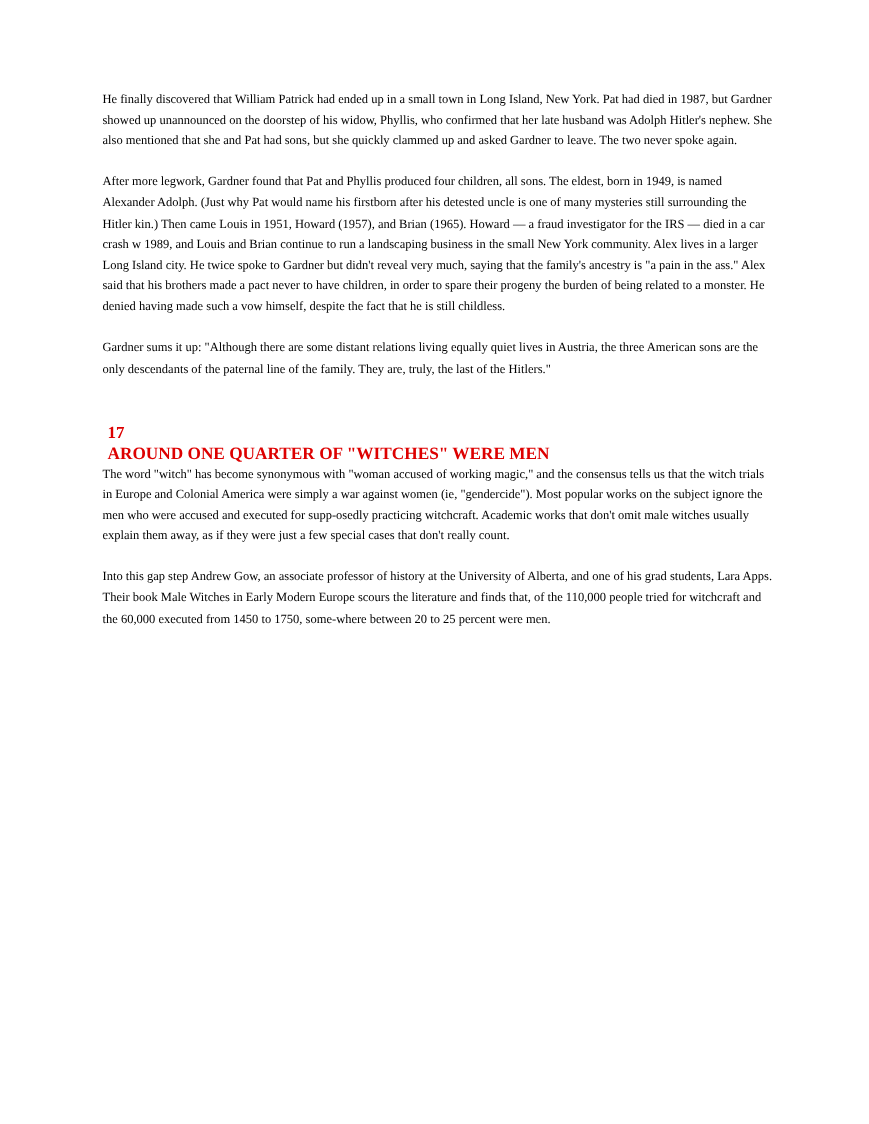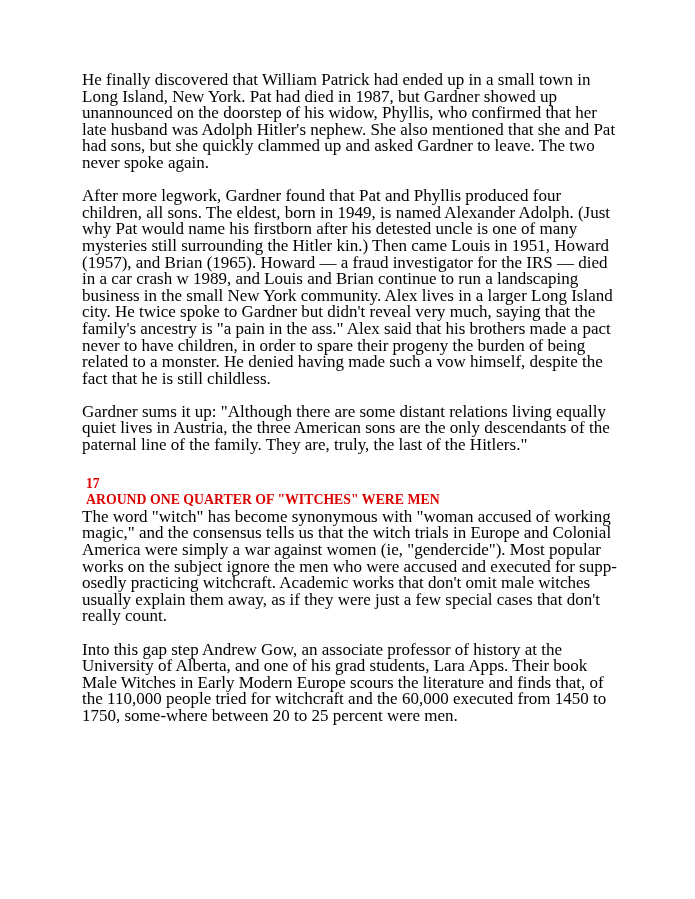--- a/index.html
+++ b/index.html
@@ -15,27 +15,27 @@
     width: 695px;
     height: 899px;
     overflow: hidden;
     font-family: "Liberation Serif", "DejaVu Serif", serif;
     color: var(--text);
   }
   .page {
     padding: 72px 76px 0 82px;
   }
   .page p {
-    font-size: 17px;
+    font-size: 10px;
     line-height: 16.6px;
     margin: 0 0 16.6px 0;
     text-align: left;
   }
   .section-number {
-    margin-top: 22px;
+    margin-top: 34px;
     padding-left: 4px;
     font-size: 13.6px;
     line-height: 16.6px;
     font-weight: bold;
     color: var(--accent);
   }
   .section-heading {
     padding-left: 4px;
     font-size: 13.8px;
     line-height: 16.6px;

